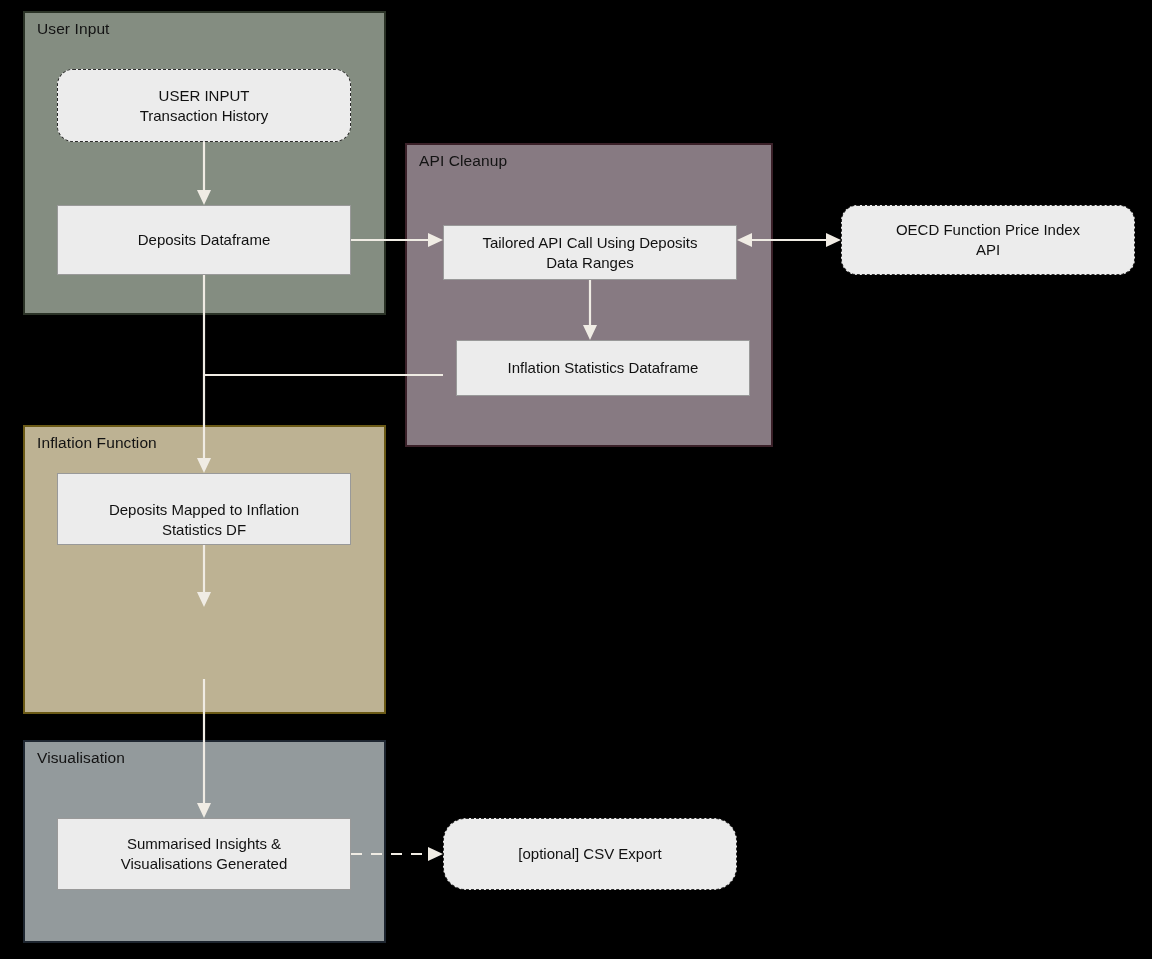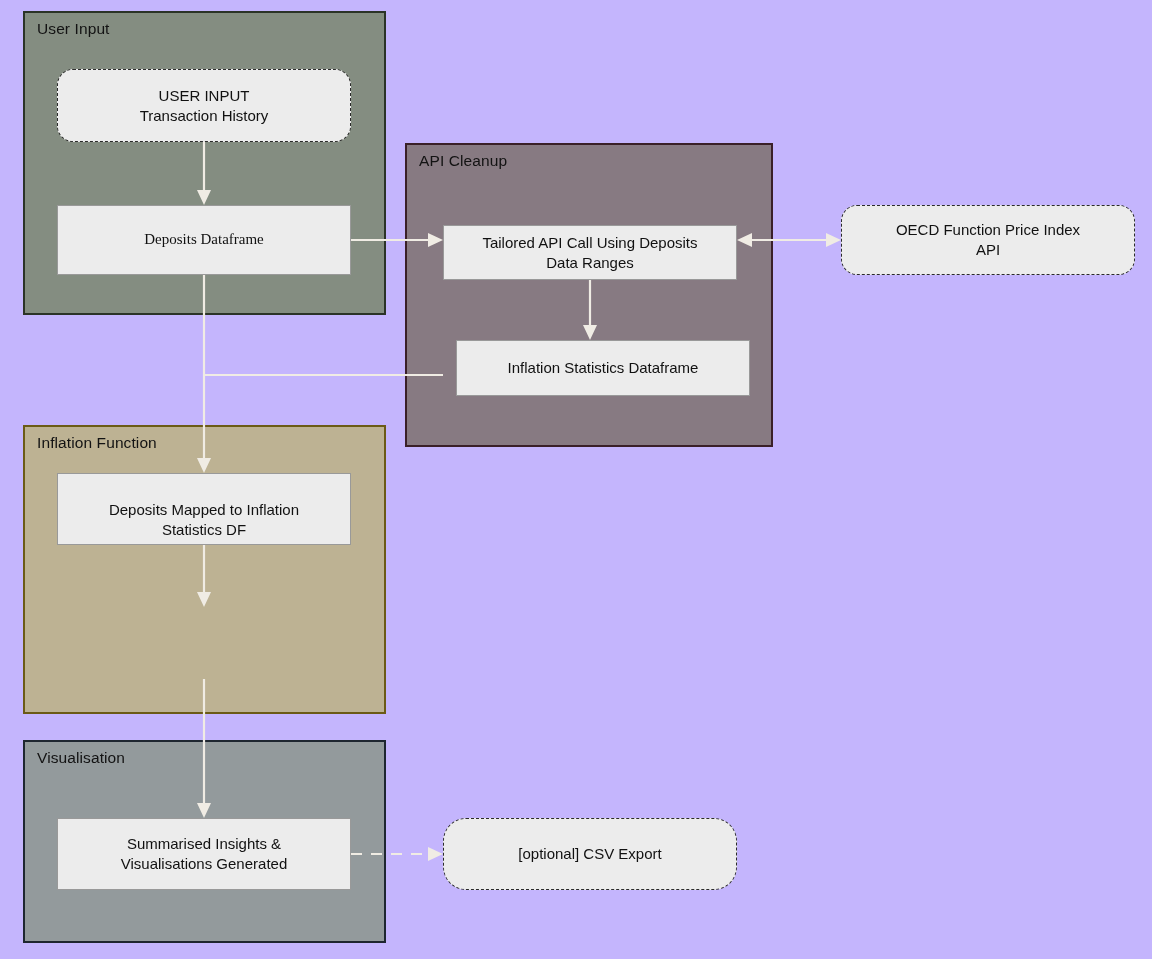--- a/index.html
+++ b/index.html
@@ -4,21 +4,21 @@
 <style>
   html, body {
     margin: 0;
     padding: 0;
     background: #1c1c1c;
   }
   #canvas {
     position: relative;
     width: 1152px;
     height: 959px;
-    background: #c4b5fd;
+    background: #000000;
     font-family: "Liberation Sans", sans-serif;
     overflow: hidden;
   }
 
   
   .cluster {
     position: absolute;
     box-sizing: border-box;
     border-width: 2px;
     border-style: solid;
@@ -57,21 +57,21 @@
     text-align: center;
     padding: 4px 10px;
   }
   .node.rounded-dashed {
     border: 1.4px dashed #2b2b2b;
     border-radius: 16px;
   }
   .node .txt { display: block; }
 
   #node-user-input        { left: 57px;  top: 69px;  width: 294px; height: 73px; }
-  #node-deposits-df       { left: 57px;  top: 205px; width: 294px; height: 70px; font-family: Liberation Serif, serif; }
+  #node-deposits-df       { left: 57px;  top: 205px; width: 294px; height: 70px; }
   #node-api-call          { left: 443px; top: 205px; width: 294px; height: 55px; margin-top: 20px; }
   #node-inflation-stats   { left: 432px; top: 340px; width: 294px; height: 56px; margin-left: 24px; }
   #node-oecd-api          { left: 841px; top: 205px; width: 294px; height: 70px; }
   #node-deposits-mapped   { left: 57px;  top: 473px; width: 294px; height: 72px; align-items: flex-end; }
   #node-running-totals    { left: 57px;  top: 607px; width: 294px; height: 72px; }
   #node-summarised        { left: 57px;  top: 818px; width: 294px; height: 72px; }
   #node-csv-export        { left: 443px; top: 818px; width: 294px; height: 72px; border-radius: 23px; }
 
   
   #edges {

